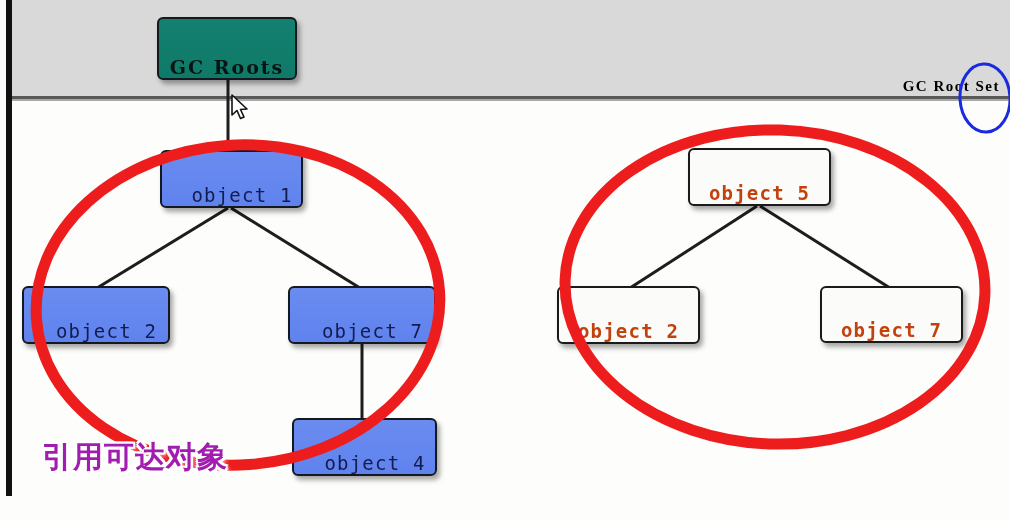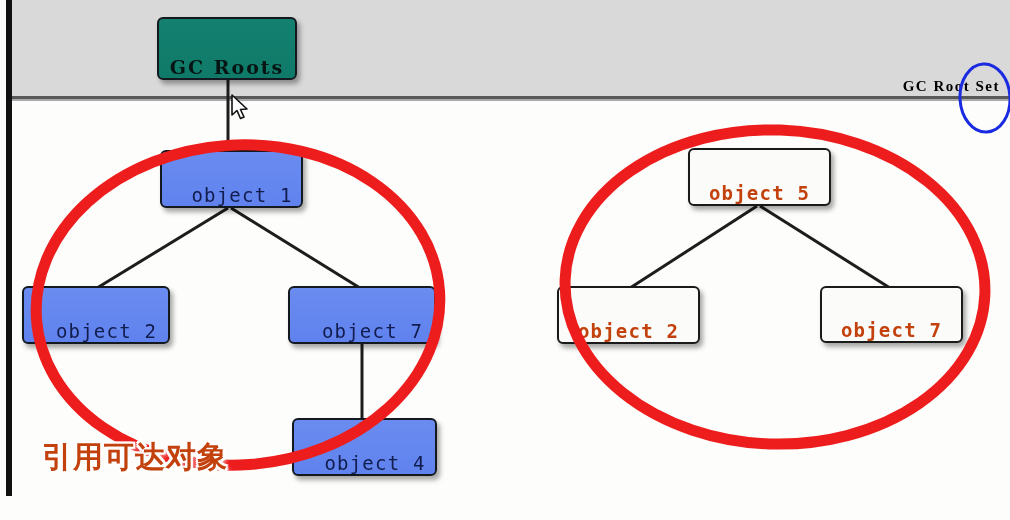--- a/index.html
+++ b/index.html
@@ -104,21 +104,21 @@
     overflow: visible;
   }
   #edge-layer { z-index: 3; }
   #annot-layer { z-index: 7; pointer-events: none; }
   
   .cn-label {
     position: absolute;
     font-family: "DejaVu Sans", "Liberation Sans", sans-serif;
     font-weight: bold;
     font-size: 30px;
-    color: #c2410c;
+    color: #a21caf;
     letter-spacing: 1px;
     white-space: nowrap;
     text-shadow:
       2px 0 0 #ffffff, -2px 0 0 #ffffff,
       0 2px 0 #ffffff, 0 -2px 0 #ffffff,
       2px 2px 0 #ffffff, -2px -2px 0 #ffffff,
       2px -2px 0 #ffffff, -2px 2px 0 #ffffff,
       3px 3px 4px rgba(255,255,255,0.9);
     z-index: 8;
   }

